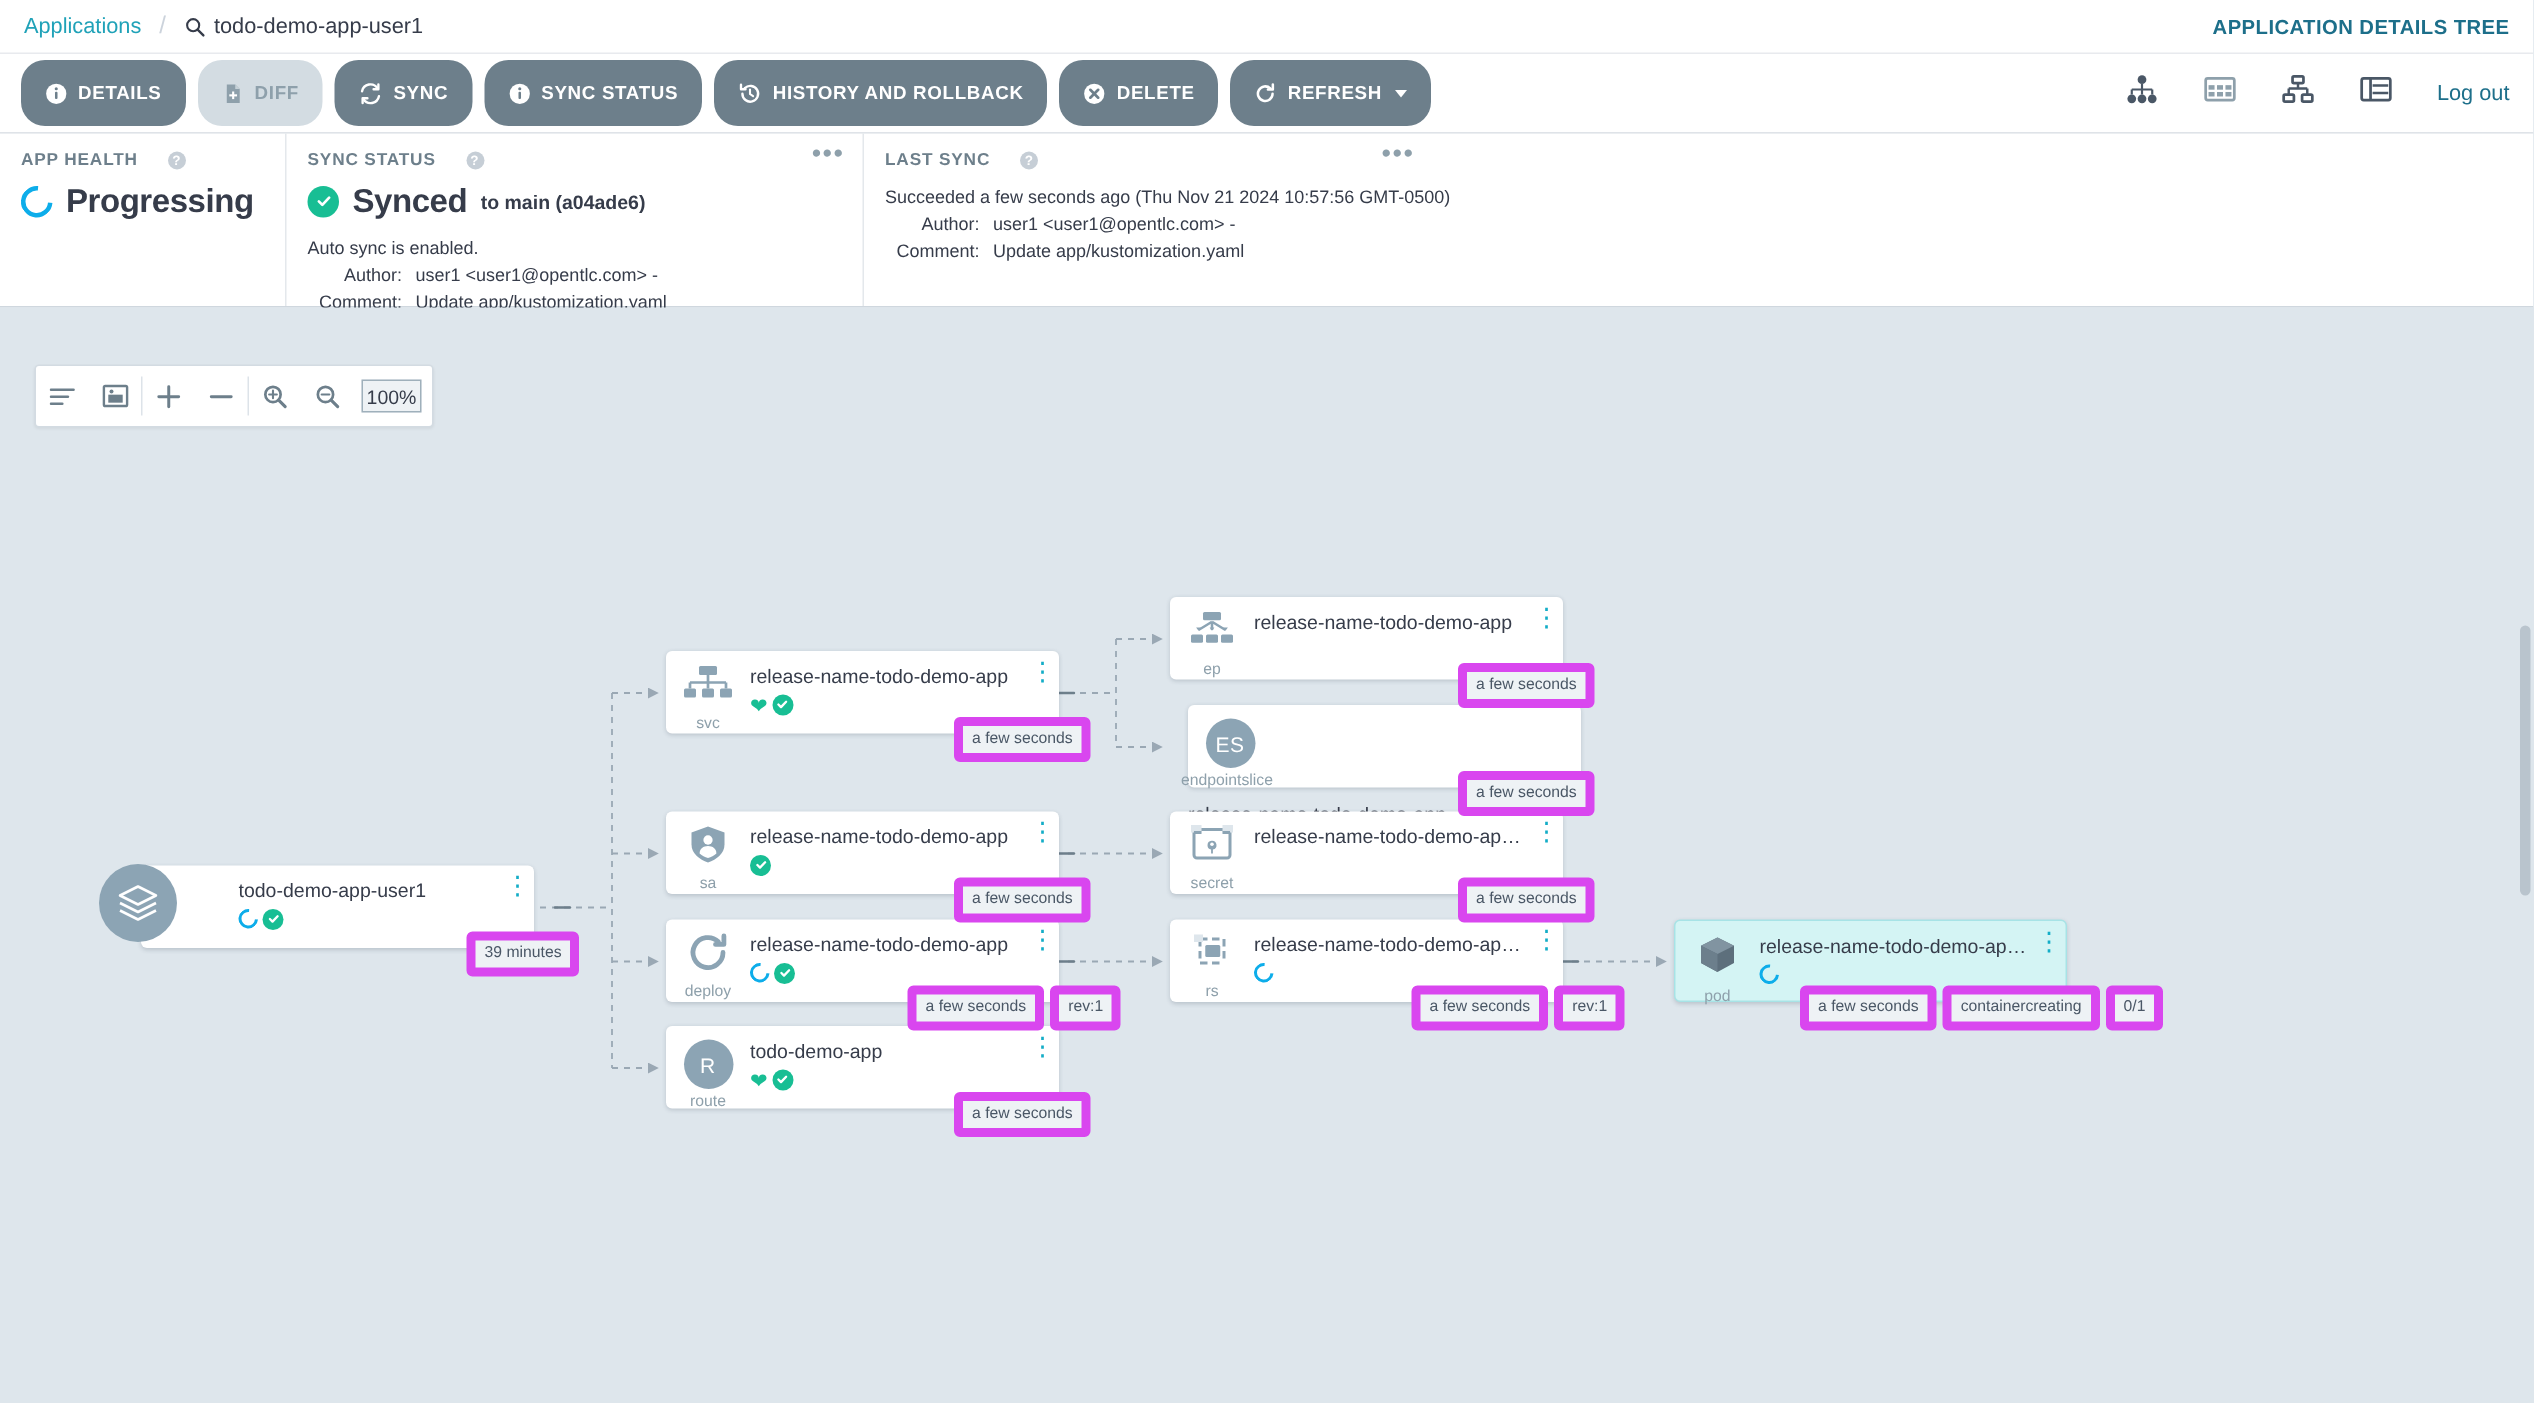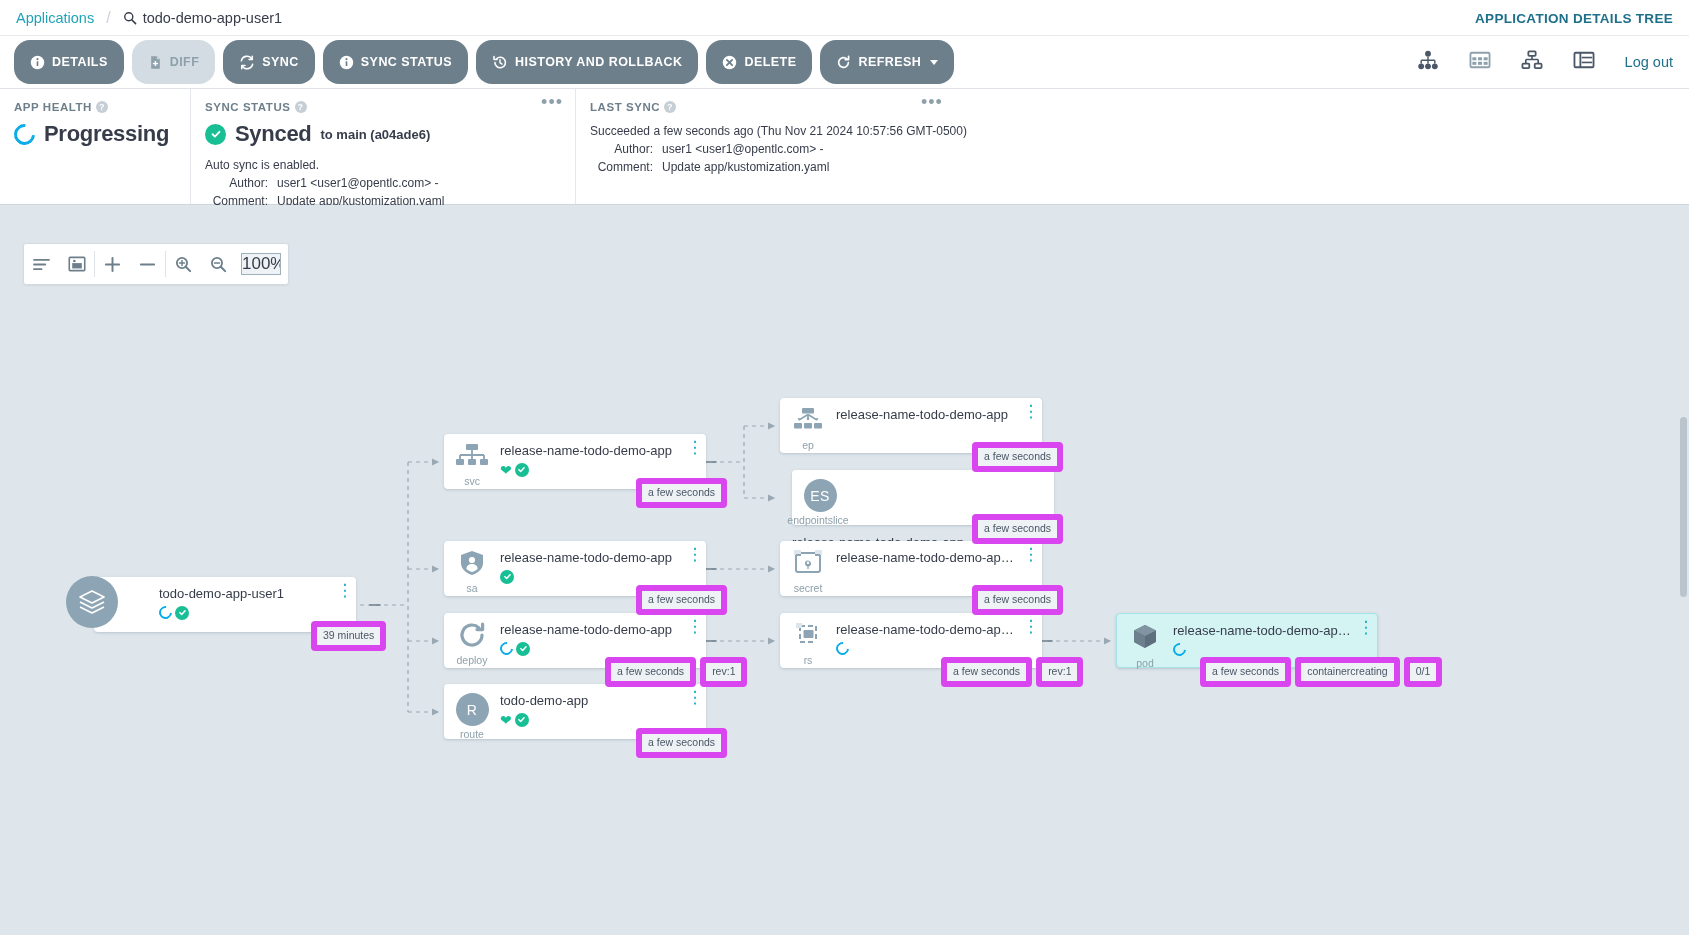--- a/index.html
+++ b/index.html
@@ -123,21 +123,21 @@
   .spanel.health  { width: 190px; }
   .spanel.sync    { width: 385px; border-left: 1px solid #e4e8ec; }
   .spanel.lastsync{ flex: 1; border-left: 1px solid #e4e8ec; }
   .slabel {
     font-size: 11.5px;
     font-weight: bold;
     color: #6d7f8b;
     letter-spacing: 0.55px;
     display: flex;
     align-items: center;
-    gap: 4px;
+    gap: 20px;
   }
   .qmark {
     width: 12px; height: 12px;
     border-radius: 50%;
     background: #c6ced6;
     color: #ffffff;
     font-size: 9px;
     font-weight: bold;
     display: inline-flex;
     align-items: center;
@@ -243,21 +243,21 @@
   .gdiv {
     width: 1px; height: 26px;
     background: #dde3e9;
   }
   .zoominput {
     width: 40px;
     height: 22px;
     margin: 0 7px 0 5px;
     border: 1px solid #9fb0bb;
     background: #eef2f5;
-    font-size: 17px;
+    font-size: 13px;
     text-align: center;
     color: #363c4a;
     font-family: "Liberation Sans", sans-serif;
     padding: 0;
   }
 
   
   .node {
     position: absolute;
     background: #ffffff;

